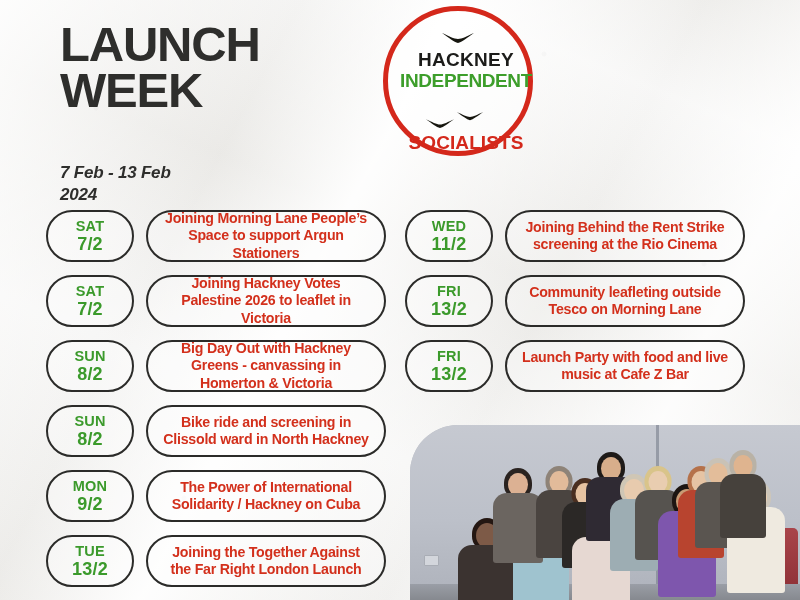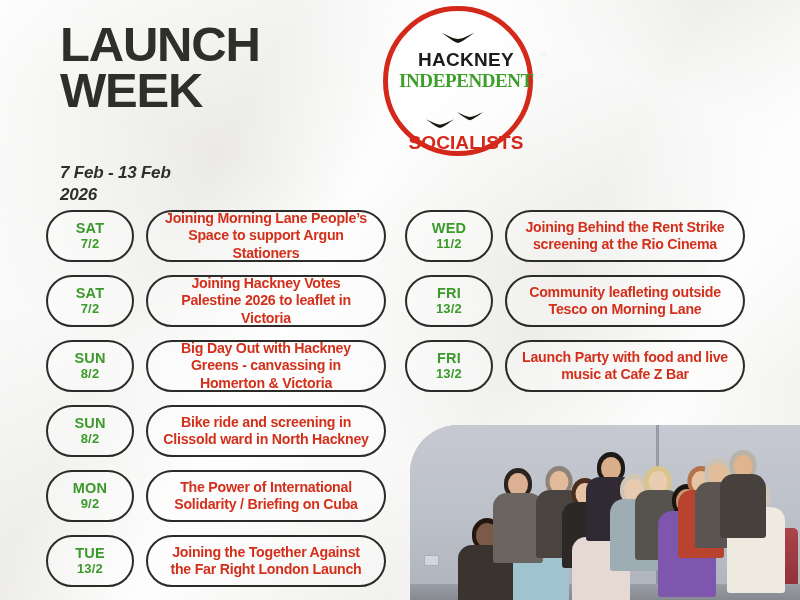--- a/index.html
+++ b/index.html
@@ -85,21 +85,21 @@
     left: 16px; right: 0;
     top: 44px;
     text-align: center;
   }
   #logo .l1 {
     font-size: 19px; font-weight: 800; letter-spacing: .3px;
     color: #1c1c1a; line-height: 1.08;
   }
   #logo .l2 {
     font-size: 19px; font-weight: 800; letter-spacing: -.4px;
-    color: #3d9e2b; line-height: 1.08; font-family: Liberation Serif, serif;
+    color: #3d9e2b; line-height: 1.08;
   }
   #logo .l3 {
     font-size: 19px; font-weight: 800; letter-spacing: .1px;
     color: #d4281b; line-height: 1.08; margin-top: 42px;
   }
   #logo svg.bird { position: absolute; }
   #logo .bird-top   { left: 58px; top: 26px; }
   #logo .bird-bl    { left: 42px; top: 112px; }
   #logo .bird-br    { left: 73px; top: 105px; }
 
@@ -143,21 +143,21 @@
     justify-content: center;
     line-height: 1.13;
   }
   .date-pill .dow {
     font-size: 14.5px;
     font-weight: 800;
     color: #3b9a2b;
     letter-spacing: .2px;
   }
   .date-pill .dnum {
-    font-size: 13px;
+    font-size: 18px;
     font-weight: 800;
     color: #3b9a2b;
     letter-spacing: .2px;
   }
 
   .event-pill {
     flex: 1 1 auto;
     height: 52px;
     margin-left: 12px;
     border: 2.2px solid #2b2b29;
@@ -236,21 +236,21 @@
 
 <div id="poster">
 
   <div class="headline">
     <span>LAUNCH</span>
     <span>WEEK</span>
   </div>
 
   <div class="daterange">
     <span>7 Feb - 13 Feb</span>
-    <span>2026</span>
+    <span>2024</span>
   </div>
 
   <div id="logo">
     <div class="ring"></div>
 
     <svg class="bird bird-top" width="34" height="13" viewBox="0 0 34 13">
       <path d="M1 1 C8 6, 13 10, 17 11 C21 10, 26 6, 33 1 C26 4, 21 7, 17 7 C13 7, 8 4, 1 1 Z" fill="#16160f"></path>
     </svg>
     <svg class="bird bird-bl" width="30" height="12" viewBox="0 0 34 13">
       <path d="M1 1 C8 6, 13 10, 17 11 C21 10, 26 6, 33 1 C26 4, 21 7, 17 7 C13 7, 8 4, 1 1 Z" fill="#16160f"></path>
@@ -294,21 +294,21 @@
           <div class="dow">SUN</div>
           <div class="dnum">8/2</div>
         </div>
         <div class="event-pill">Bike ride and screening in Clissold ward in North Hackney</div>
       </div>
       <div class="row">
         <div class="date-pill">
           <div class="dow">MON</div>
           <div class="dnum">9/2</div>
         </div>
-        <div class="event-pill">The Power of International Solidarity / Briefing on Cuba</div>
+        <div class="event-pill">The Power of International Solidarity / Hackney on Cuba</div>
       </div>
       <div class="row">
         <div class="date-pill">
           <div class="dow">TUE</div>
           <div class="dnum">13/2</div>
         </div>
         <div class="event-pill">Joining the Together Against the Far Right London Launch</div>
       </div>
     </div>
   <div class="col" id="col-right">

